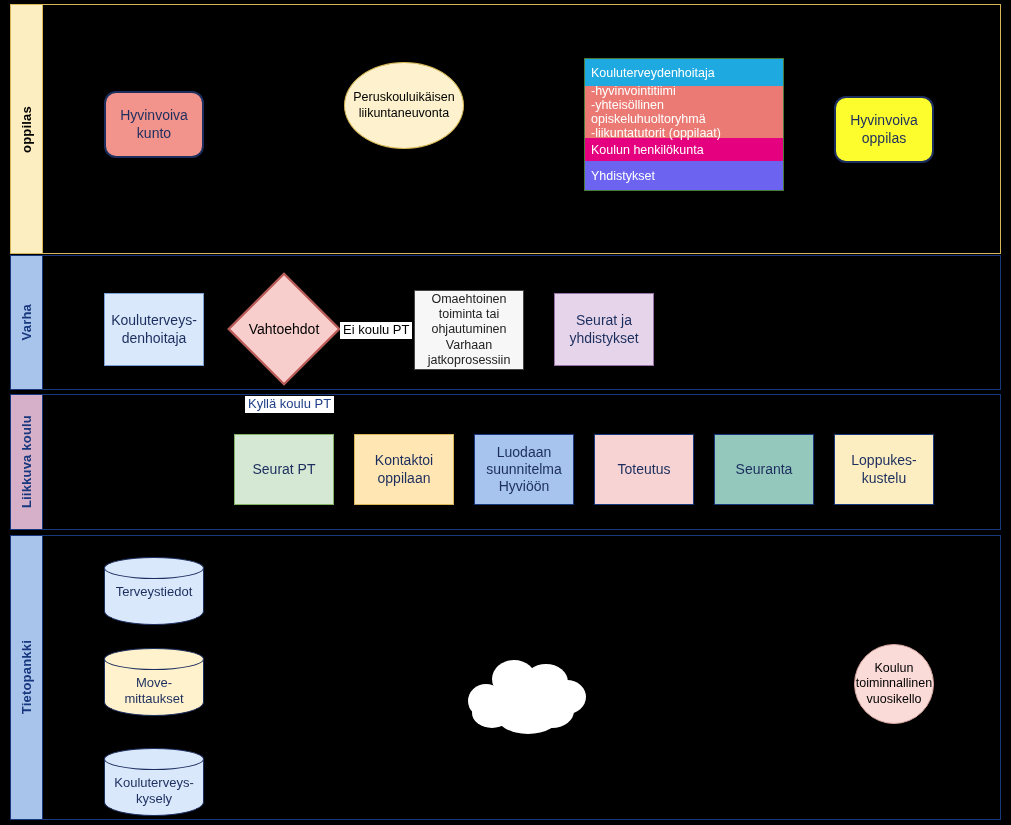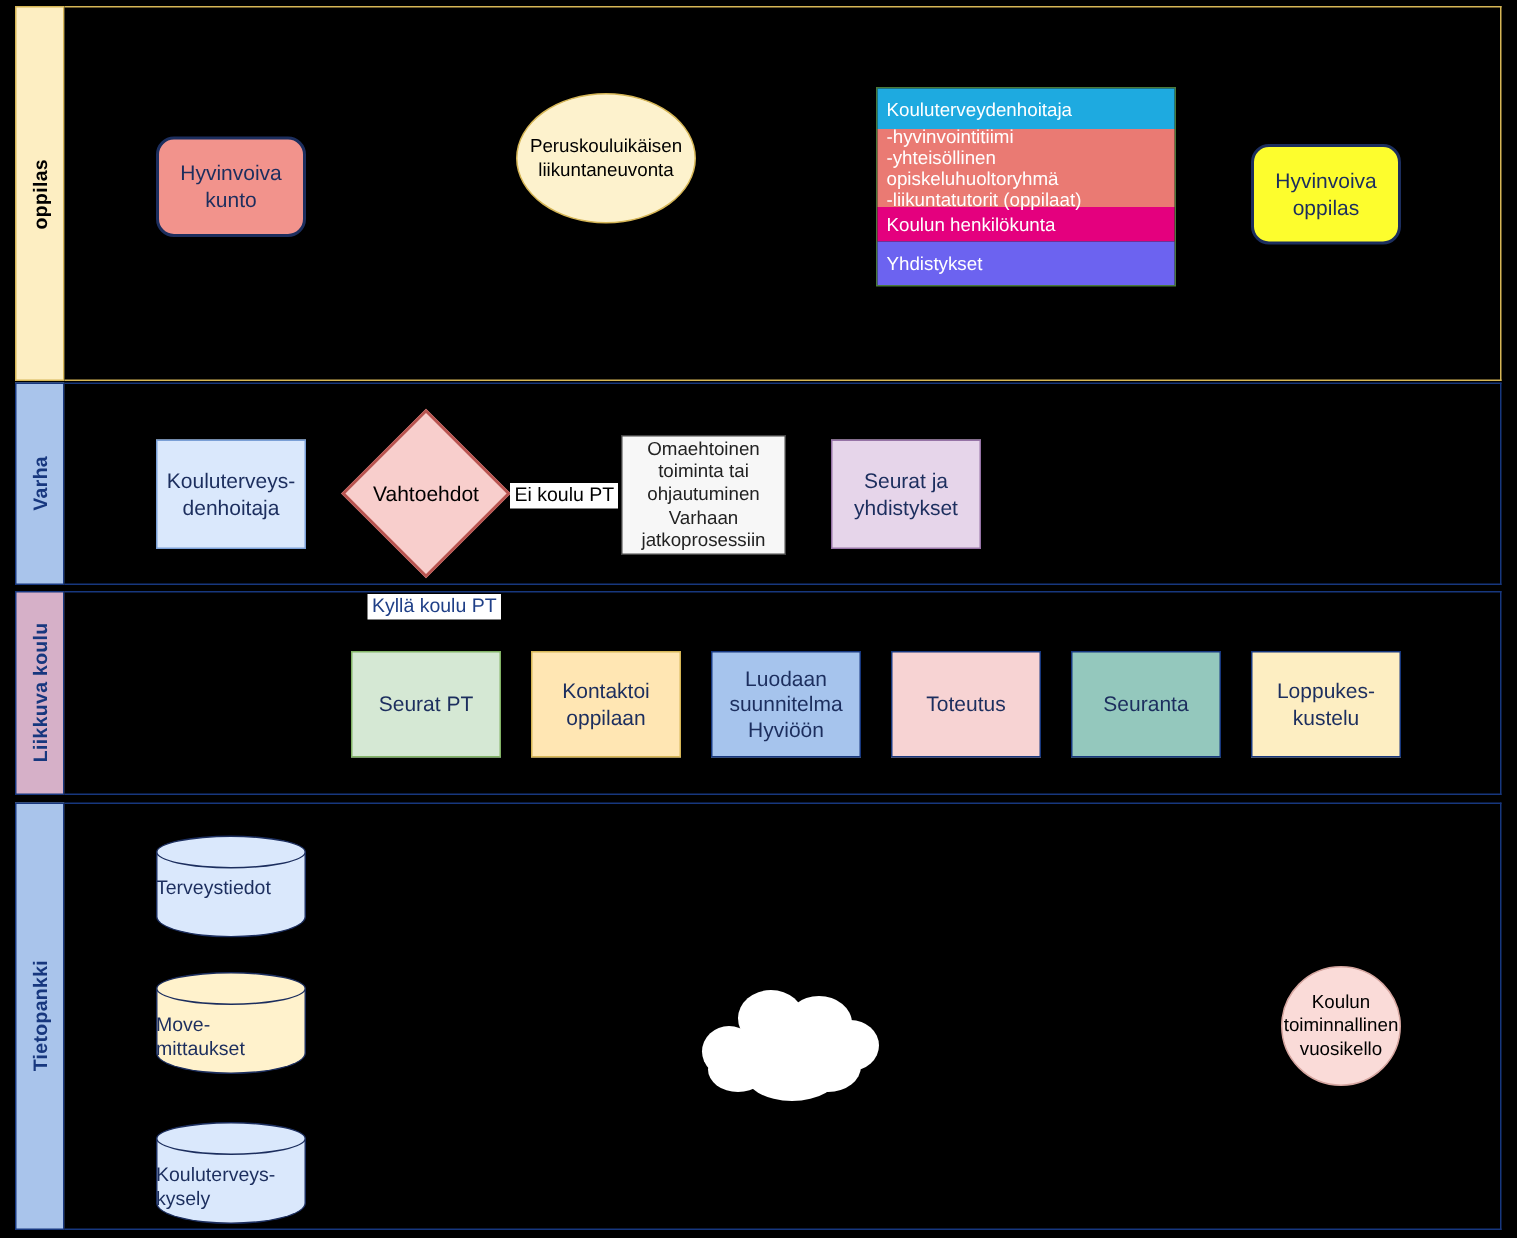--- a/index.html
+++ b/index.html
@@ -57,21 +57,21 @@
     white-space:nowrap;line-height:1.15;}
   .edge-label.sel{color:#1f3f87;background:#ffffff;}
 
   
   .cyl{position:absolute;}
   .cyl .body{position:absolute;left:0;right:0;top:11px;bottom:0;
     border-left:1.6px solid #1c2e5e;border-right:1.6px solid #1c2e5e;
     border-bottom:1.6px solid #1c2e5e;border-radius:0 0 50% 50%/0 0 14px 14px;}
   .cyl .top{position:absolute;left:0;right:0;top:0;height:22px;border-radius:50%;
     border:1.6px solid #1c2e5e;box-sizing:border-box;}
-  .cyl .label{position:absolute;left:0;right:0;top:40%;
+  .cyl .label{position:absolute;left:0;right:0;top:40%;text-align:center;
     font-size:13px;color:#1c2e5e;line-height:1.2;white-space:pre-line;}
 
   
   .cloud{position:absolute;}
   .cloud i{position:absolute;background:#ffffff;border-radius:50%;display:block;}
 </style>
 </head>
 <body>
 
 <div id="canvas">

